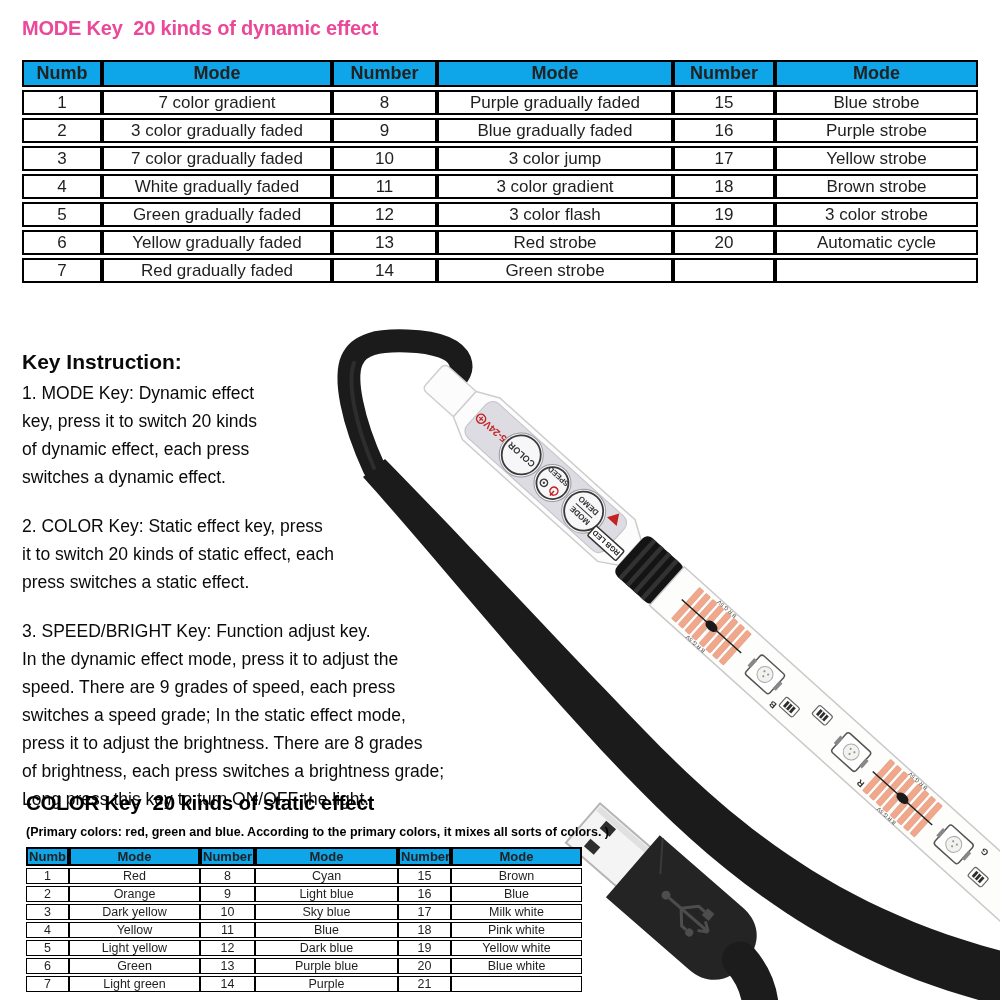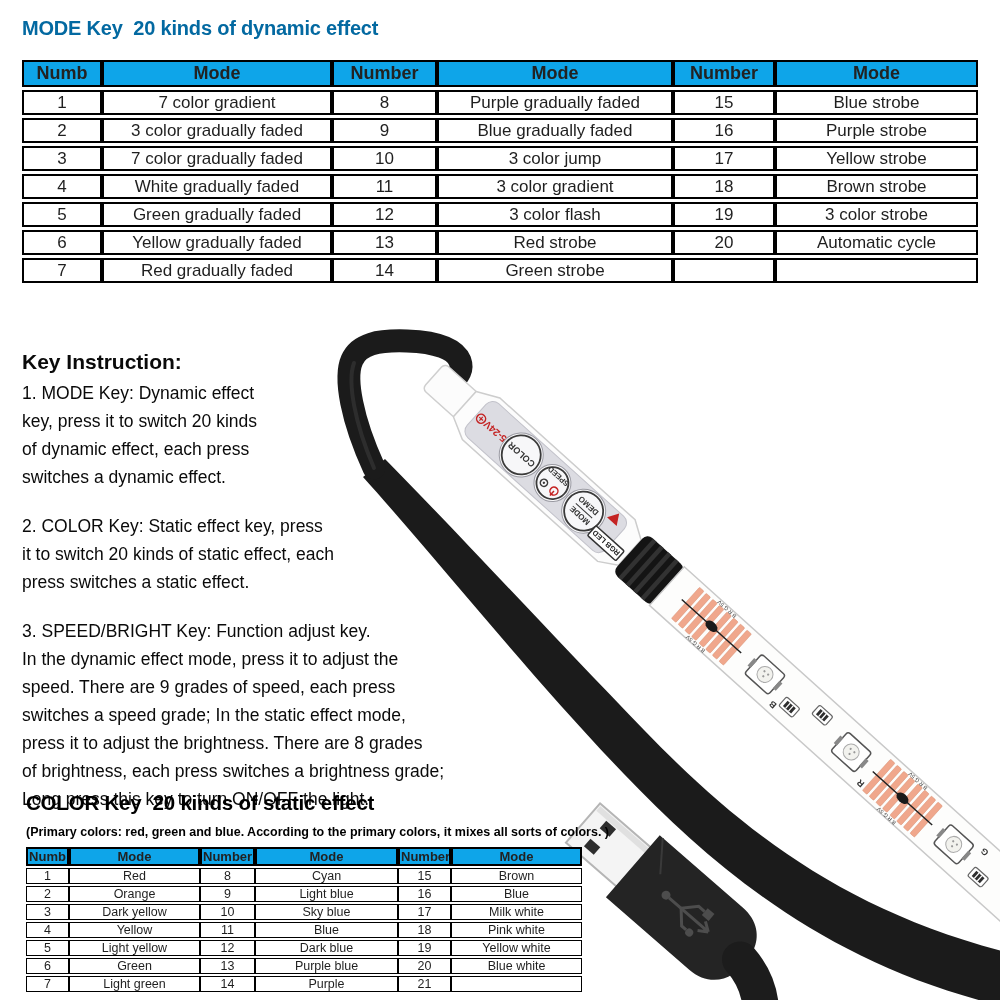--- a/index.html
+++ b/index.html
@@ -4,21 +4,21 @@
 <style>
   html,body { margin:0; padding:0; background:#ffffff; }
   .page {
     position:relative; width:1000px; height:1000px; background:#fff;
     font-family:"Liberation Sans", sans-serif; overflow:hidden; color:#111;
   }
   .photo-svg { position:absolute; left:0; top:0; }
 
   .mode-title {
     position:absolute; left:22px; top:17px;
-    font-size:20px; font-weight:bold; color:#0369a1; white-space:pre; letter-spacing:-0.2px;
+    font-size:20px; font-weight:bold; color:#ec4899; white-space:pre; letter-spacing:-0.2px;
   }
 
   table.keytable { border-collapse:separate; table-layout:fixed; }
   table.keytable th, table.keytable td {
     box-sizing:border-box; text-align:center; overflow:hidden; white-space:nowrap; padding:0 1px;
   }
   table.keytable th { background:#0ea5e9; font-weight:bold; color:#222; }
   table.keytable td { background:#fff; color:#1f1f1f; }
 
   .mode-table { position:absolute; left:22px; top:57px; width:956px; border-spacing:0 3px; }

